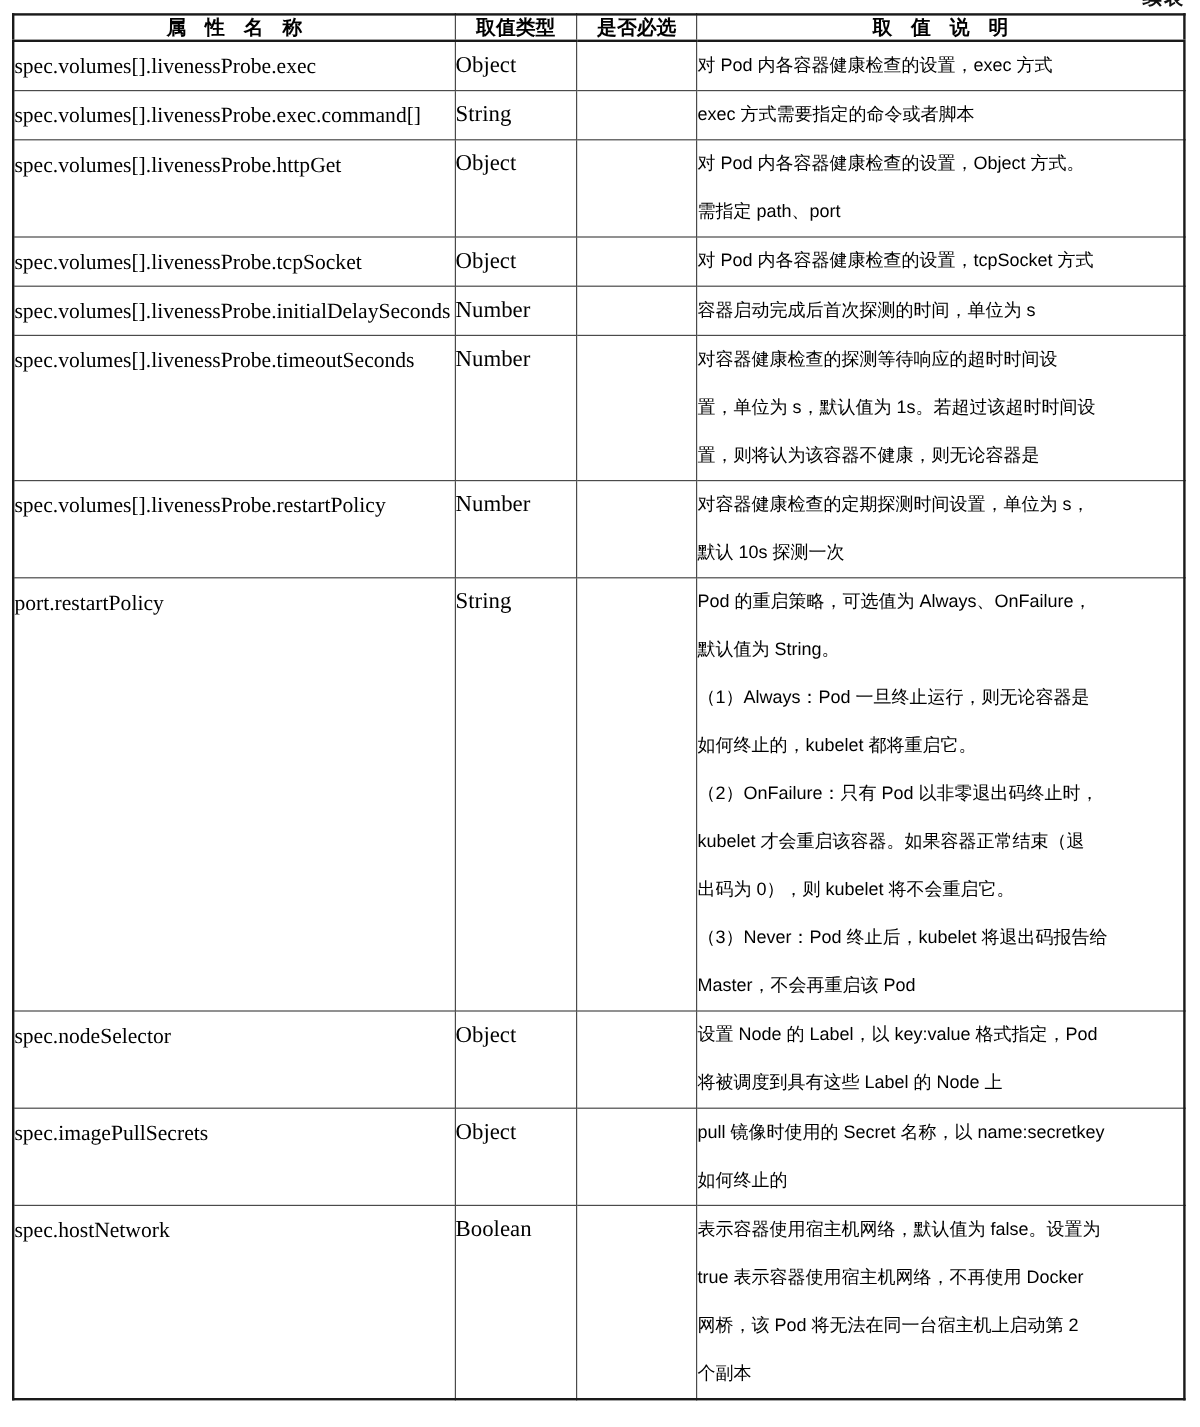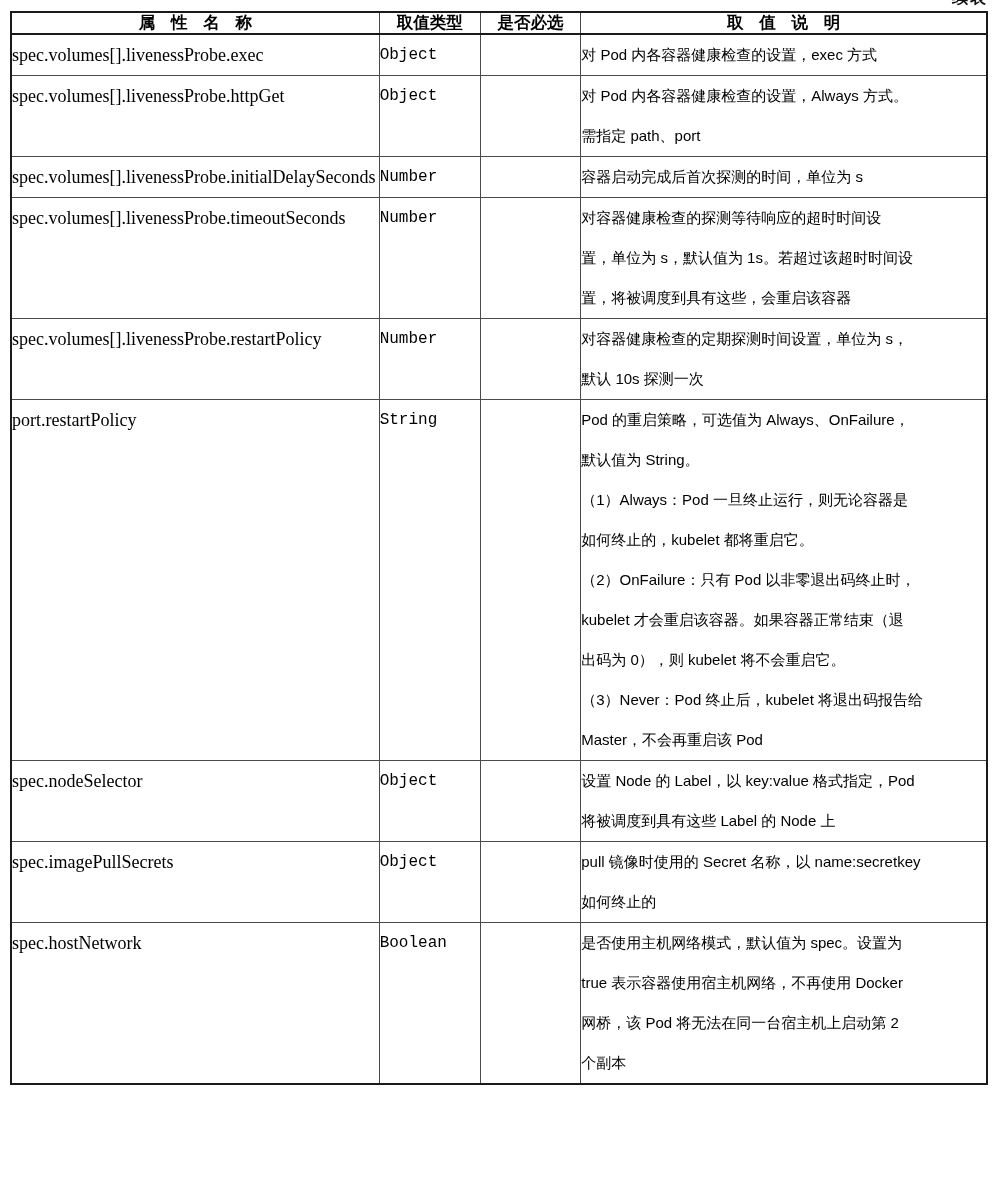--- a/index.html
+++ b/index.html
@@ -81,22 +81,22 @@
   .cell-name {
     font-family: "Liberation Serif", "DejaVu Serif", serif;
     font-size: 18px;
     line-height: 40px;
     padding: 6px 6px 6px 11px;
     word-break: break-all;
     overflow-wrap: anywhere;
   }
 
   .cell-type {
-    font-family: Liberation Mono, monospace;
-    font-size: 16px;
+    font-family: Liberation Serif, serif;
+    font-size: 19px;
     line-height: 40px;
     padding: 6px 6px 6px 10px;
     white-space: nowrap;
   }
 
   .cell-req {
     font-size: 15.5px;
     line-height: 40px;
     padding: 6px;
   }
@@ -135,44 +135,60 @@
       <tbody id="tbody">
           <tr>
             <td class="cell-name">spec.volumes[].livenessProbe.exec</td>
             <td class="cell-type">Object</td>
             <td class="cell-req"></td>
             <td class="cell-desc">
               <span class="ln">对 Pod 内各容器健康检查的设置，exec 方式</span>
             </td>
           </tr>
           <tr>
+            <td class="cell-name">spec.volumes[].livenessProbe.exec.command[]</td>
+            <td class="cell-type">String</td>
+            <td class="cell-req"></td>
+            <td class="cell-desc">
+              <span class="ln">exec 方式需要指定的命令或者脚本</span>
+            </td>
+          </tr>
+          <tr>
             <td class="cell-name">spec.volumes[].livenessProbe.httpGet</td>
             <td class="cell-type">Object</td>
             <td class="cell-req"></td>
             <td class="cell-desc">
-              <span class="ln">对 Pod 内各容器健康检查的设置，Always 方式。</span>
+              <span class="ln">对 Pod 内各容器健康检查的设置，Object 方式。</span>
               <span class="ln">需指定 path、port</span>
+            </td>
+          </tr>
+          <tr>
+            <td class="cell-name">spec.volumes[].livenessProbe.tcpSocket</td>
+            <td class="cell-type">Object</td>
+            <td class="cell-req"></td>
+            <td class="cell-desc">
+              <span class="ln">对 Pod 内各容器健康检查的设置，tcpSocket 方式</span>
             </td>
           </tr>
           <tr>
             <td class="cell-name">spec.volumes[].livenessProbe.initialDelaySeconds</td>
             <td class="cell-type">Number</td>
             <td class="cell-req"></td>
             <td class="cell-desc">
               <span class="ln">容器启动完成后首次探测的时间，单位为 s</span>
             </td>
           </tr>
           <tr>
             <td class="cell-name">spec.volumes[].livenessProbe.timeoutSeconds</td>
             <td class="cell-type">Number</td>
             <td class="cell-req"></td>
             <td class="cell-desc">
               <span class="ln">对容器健康检查的探测等待响应的超时时间设</span>
               <span class="ln">置，单位为 s，默认值为 1s。若超过该超时时间设</span>
-              <span class="ln">置，将被调度到具有这些，会重启该容器</span>
+              <span class="ln">置，则将认为该容器不健康，则无论容器是</span>
             </td>
           </tr>
           <tr>
             <td class="cell-name">spec.volumes[].livenessProbe.restartPolicy</td>
             <td class="cell-type">Number</td>
             <td class="cell-req"></td>
             <td class="cell-desc">
               <span class="ln">对容器健康检查的定期探测时间设置，单位为 s，</span>
               <span class="ln">默认 10s 探测一次</span>
             </td>
@@ -209,21 +225,21 @@
             <td class="cell-desc">
               <span class="ln">pull 镜像时使用的 Secret 名称，以 name:secretkey</span>
               <span class="ln">如何终止的</span>
             </td>
           </tr>
           <tr>
             <td class="cell-name">spec.hostNetwork</td>
             <td class="cell-type">Boolean</td>
             <td class="cell-req"></td>
             <td class="cell-desc">
-              <span class="ln">是否使用主机网络模式，默认值为 spec。设置为</span>
+              <span class="ln">表示容器使用宿主机网络，默认值为 false。设置为</span>
               <span class="ln">true 表示容器使用宿主机网络，不再使用 Docker</span>
               <span class="ln">网桥，该 Pod 将无法在同一台宿主机上启动第 2</span>
               <span class="ln">个副本</span>
             </td>
           </tr>
         </tbody>
     </table>
   </div>
 
 </div>

